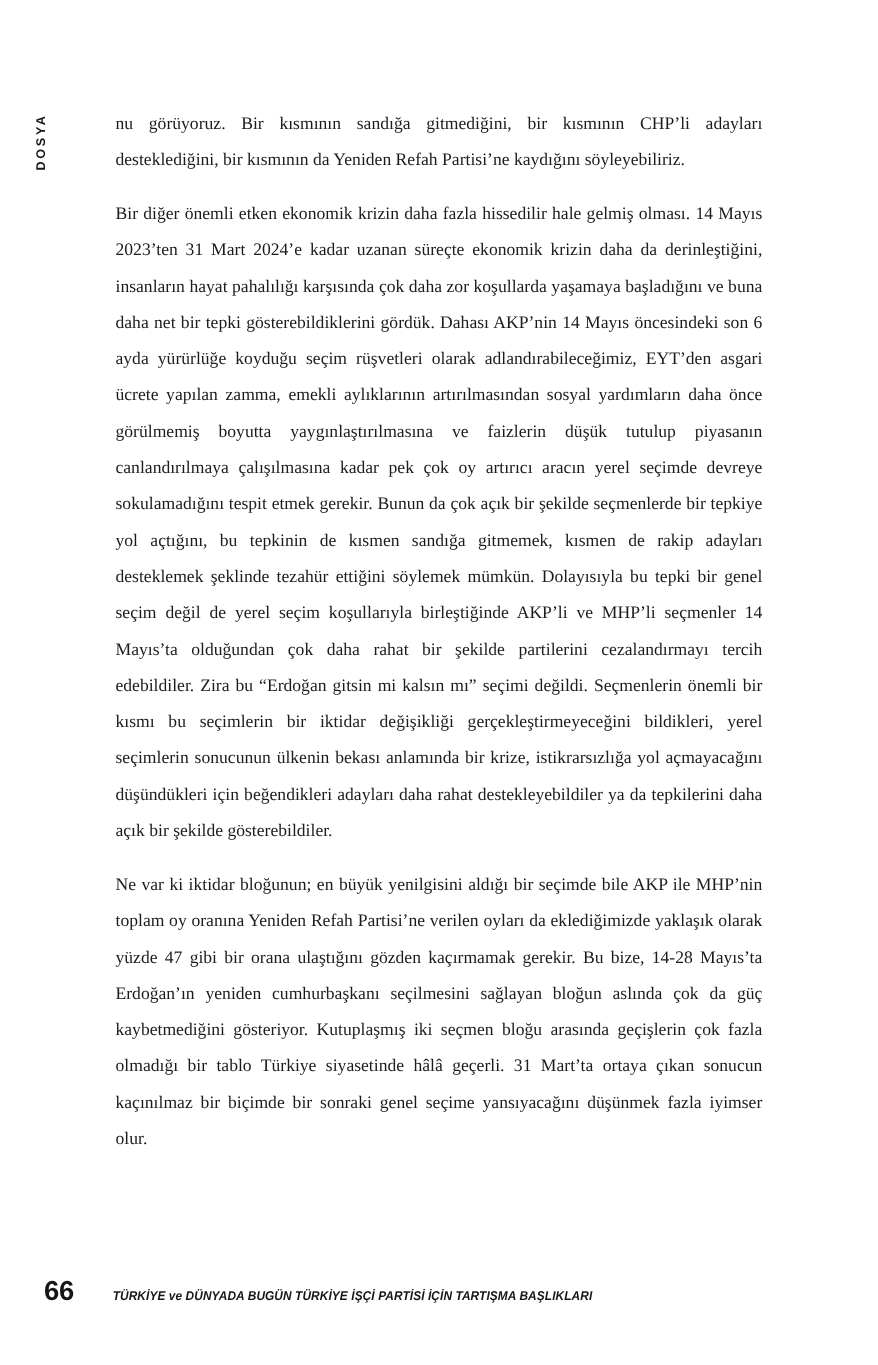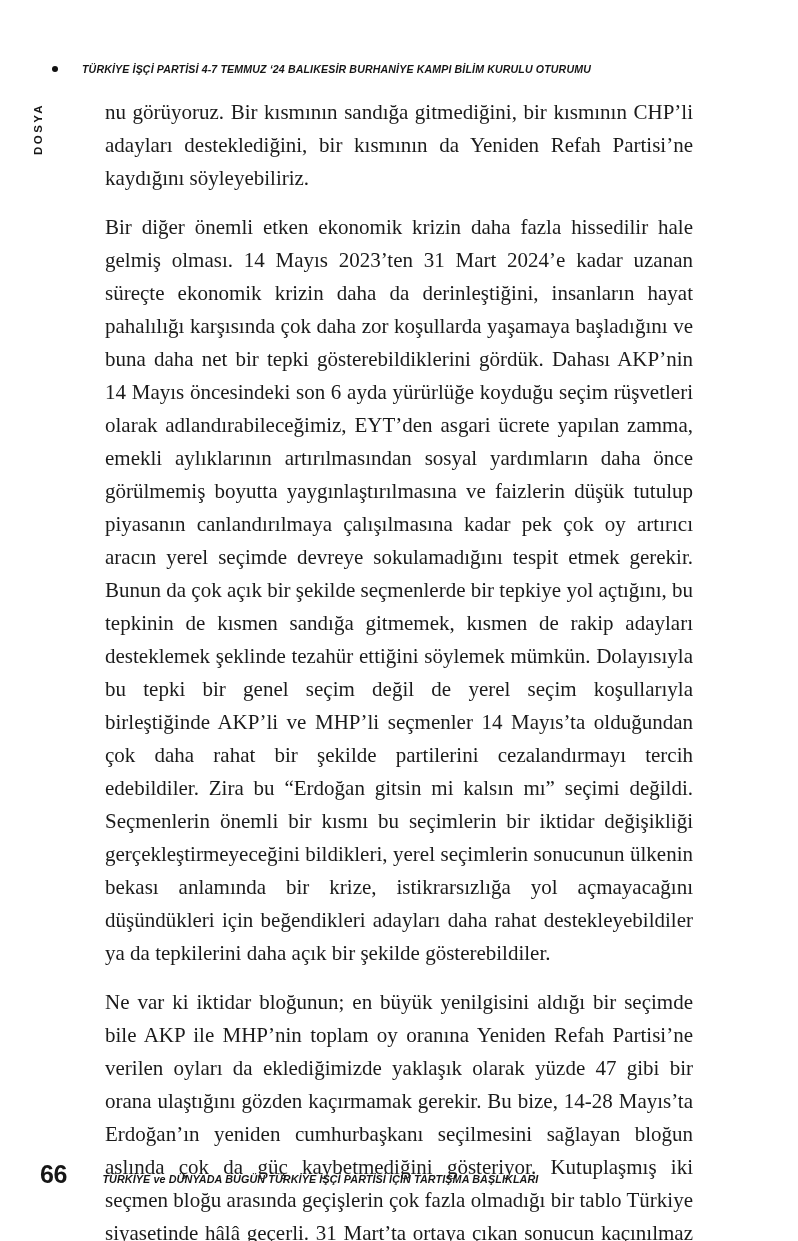--- a/index.html
+++ b/index.html
@@ -80,21 +80,21 @@
   
   .text-column {
     position: absolute;
     left: 105px;
     top: 96px;
     width: 588px;
   }
   .body-paragraph {
     margin: 0 0 16px 0;
     font-family: "Liberation Serif", serif;
-    font-size: 21px;
+    font-size: 16px;
     line-height: 33px;
     text-align: justify;
     text-justify: inter-word;
     color: #1b1b1b;
     hyphens: manual;
   }
   .body-paragraph:last-child {
     margin-bottom: 0;
   }
 
@@ -128,24 +128,20 @@
     white-space: nowrap;
     transform: scaleX(0.93);
     transform-origin: left baseline;
   }
 </style>
 </head>
 <body>
 
 <div class="page">
 
-  <div class="running-header">
-    <span class="header-bullet"></span>
-    <span class="header-title">TÜRKİYE İŞÇİ PARTİSİ 4-7 TEMMUZ ‘24 BALIKESİR BURHANİYE KAMPI BİLİM KURULU OTURUMU</span>
-  </div>
 
   <div class="section-tab">
     <span class="section-tab-label">DOSYA</span>
   </div>
 
   <div class="text-column">
     <p class="body-paragraph">nu görüyoruz. Bir kısmının sandığa gitmediğini, bir kısmının CHP’li adayları desteklediğini, bir kısmının da Yeniden Refah Partisi’ne kaydığını söyleyebiliriz.</p>
     <p class="body-paragraph">Bir diğer önemli etken ekonomik krizin daha fazla hissedilir hale gelmiş olması. 14 Mayıs 2023’ten 31 Mart 2024’e kadar uzanan süreçte ekonomik krizin daha da derinleştiğini, insanların hayat pahalılığı karşısında çok daha zor koşullarda yaşamaya başladığını ve buna daha net bir tepki gösterebildiklerini gördük. Dahası AKP’nin 14 Mayıs öncesindeki son 6 ayda yürürlüğe koyduğu seçim rüşvetleri olarak adlandırabileceğimiz, EYT’den asgari ücrete yapılan zamma, emekli aylıklarının artırılmasından sosyal yardımların daha önce görülmemiş boyutta yaygınlaştırılmasına ve faizlerin düşük tutulup piyasanın canlandırılmaya çalışılmasına kadar pek çok oy artırıcı aracın yerel seçimde devreye sokulamadığını tespit etmek gerekir. Bunun da çok açık bir şekilde seçmenlerde bir tepkiye yol açtığını, bu tepkinin de kısmen sandığa gitmemek, kısmen de rakip adayları desteklemek şeklinde tezahür ettiğini söylemek mümkün. Dolayısıyla bu tepki bir genel seçim değil de yerel seçim koşullarıyla birleştiğinde AKP’li ve MHP’li seçmenler 14 Mayıs’ta olduğundan çok daha rahat bir şekilde partilerini cezalandırmayı tercih edebildiler. Zira bu “Erdoğan gitsin mi kalsın mı” seçimi değildi. Seçmenlerin önemli bir kısmı bu seçimlerin bir iktidar değişikliği gerçekleştirmeyeceğini bildikleri, yerel seçimlerin sonucunun ülkenin bekası anlamında bir krize, istikrarsızlığa yol açmayacağını düşündükleri için beğendikleri adayları daha rahat destekleyebildiler ya da tepkilerini daha açık bir şekilde gösterebildiler.</p>
     <p class="body-paragraph">Ne var ki iktidar bloğunun; en büyük yenilgisini aldığı bir seçimde bile AKP ile MHP’nin toplam oy oranına Yeniden Refah Partisi’ne verilen oyları da eklediğimizde yaklaşık olarak yüzde 47 gibi bir orana ulaştığını gözden kaçırmamak gerekir. Bu bize, 14-28 Mayıs’ta Erdoğan’ın yeniden cumhurbaşkanı seçilmesini sağlayan bloğun aslında çok da güç kaybetmediğini gösteriyor. Kutuplaşmış iki seçmen bloğu arasında geçişlerin çok fazla olmadığı bir tablo Türkiye siyasetinde hâlâ geçerli. 31 Mart’ta ortaya çıkan sonucun kaçınılmaz bir biçimde bir sonraki genel seçime yansıyacağını düşünmek fazla iyimser olur.</p>
   </div>

